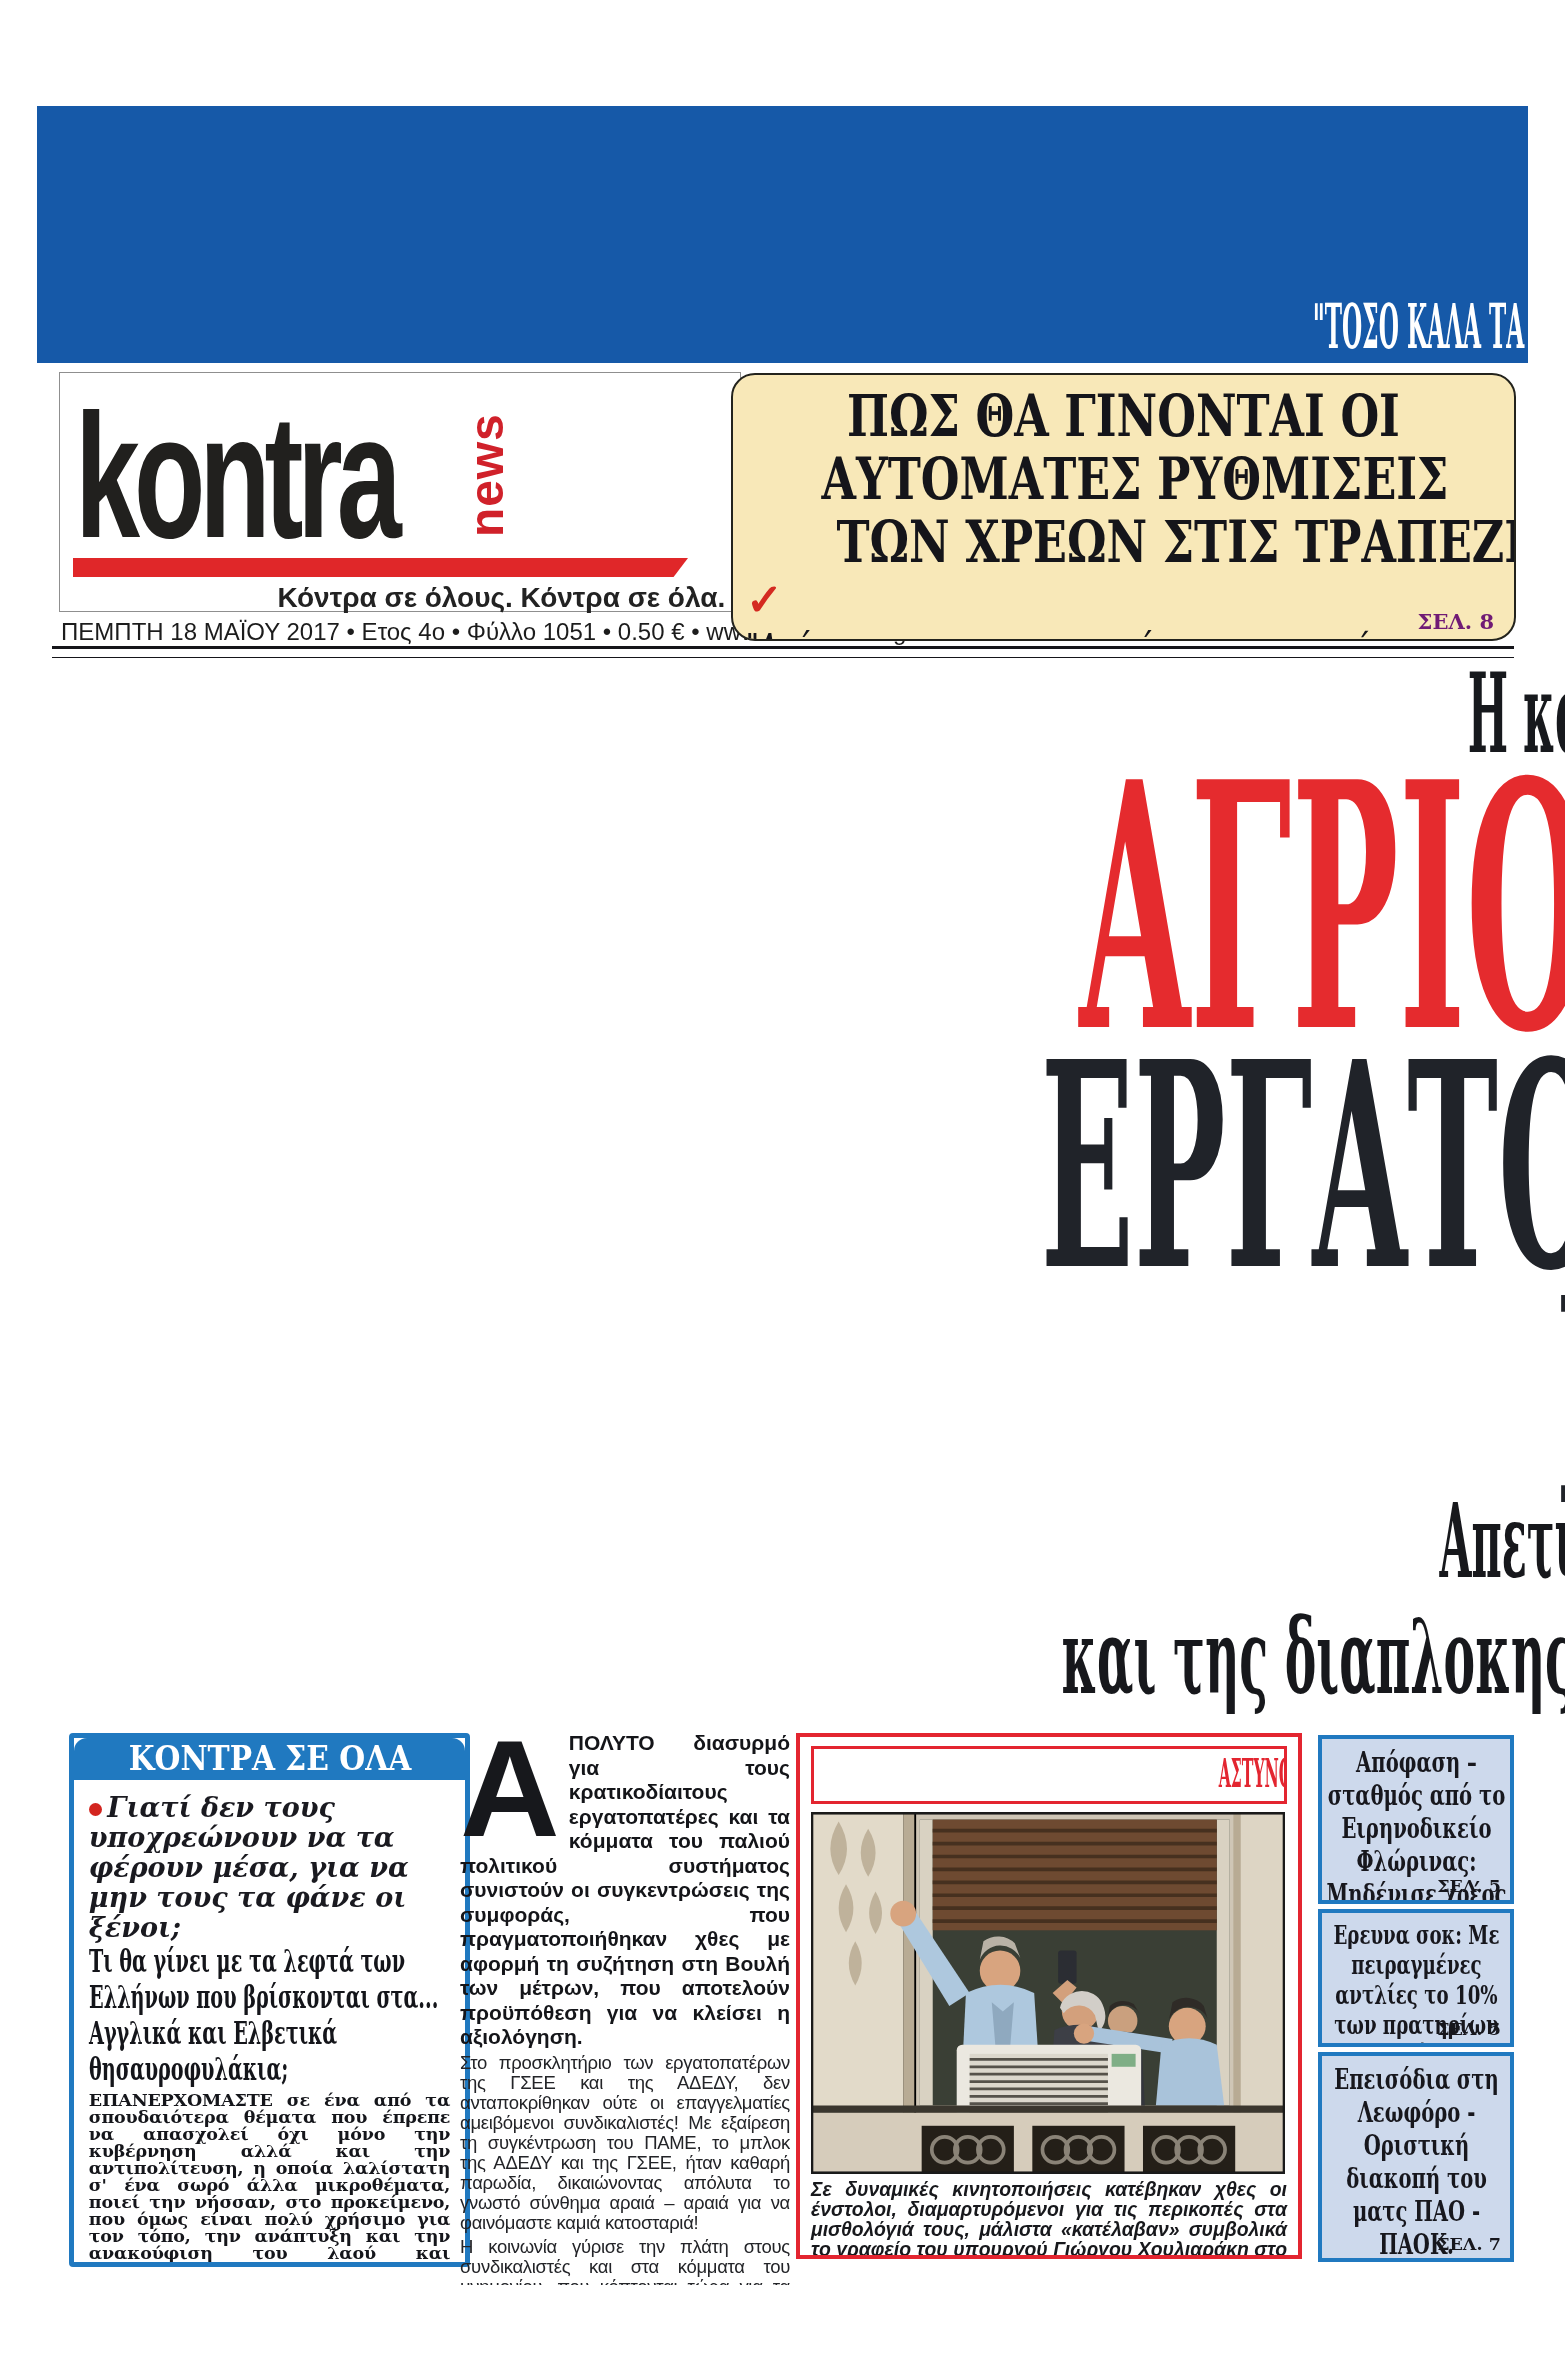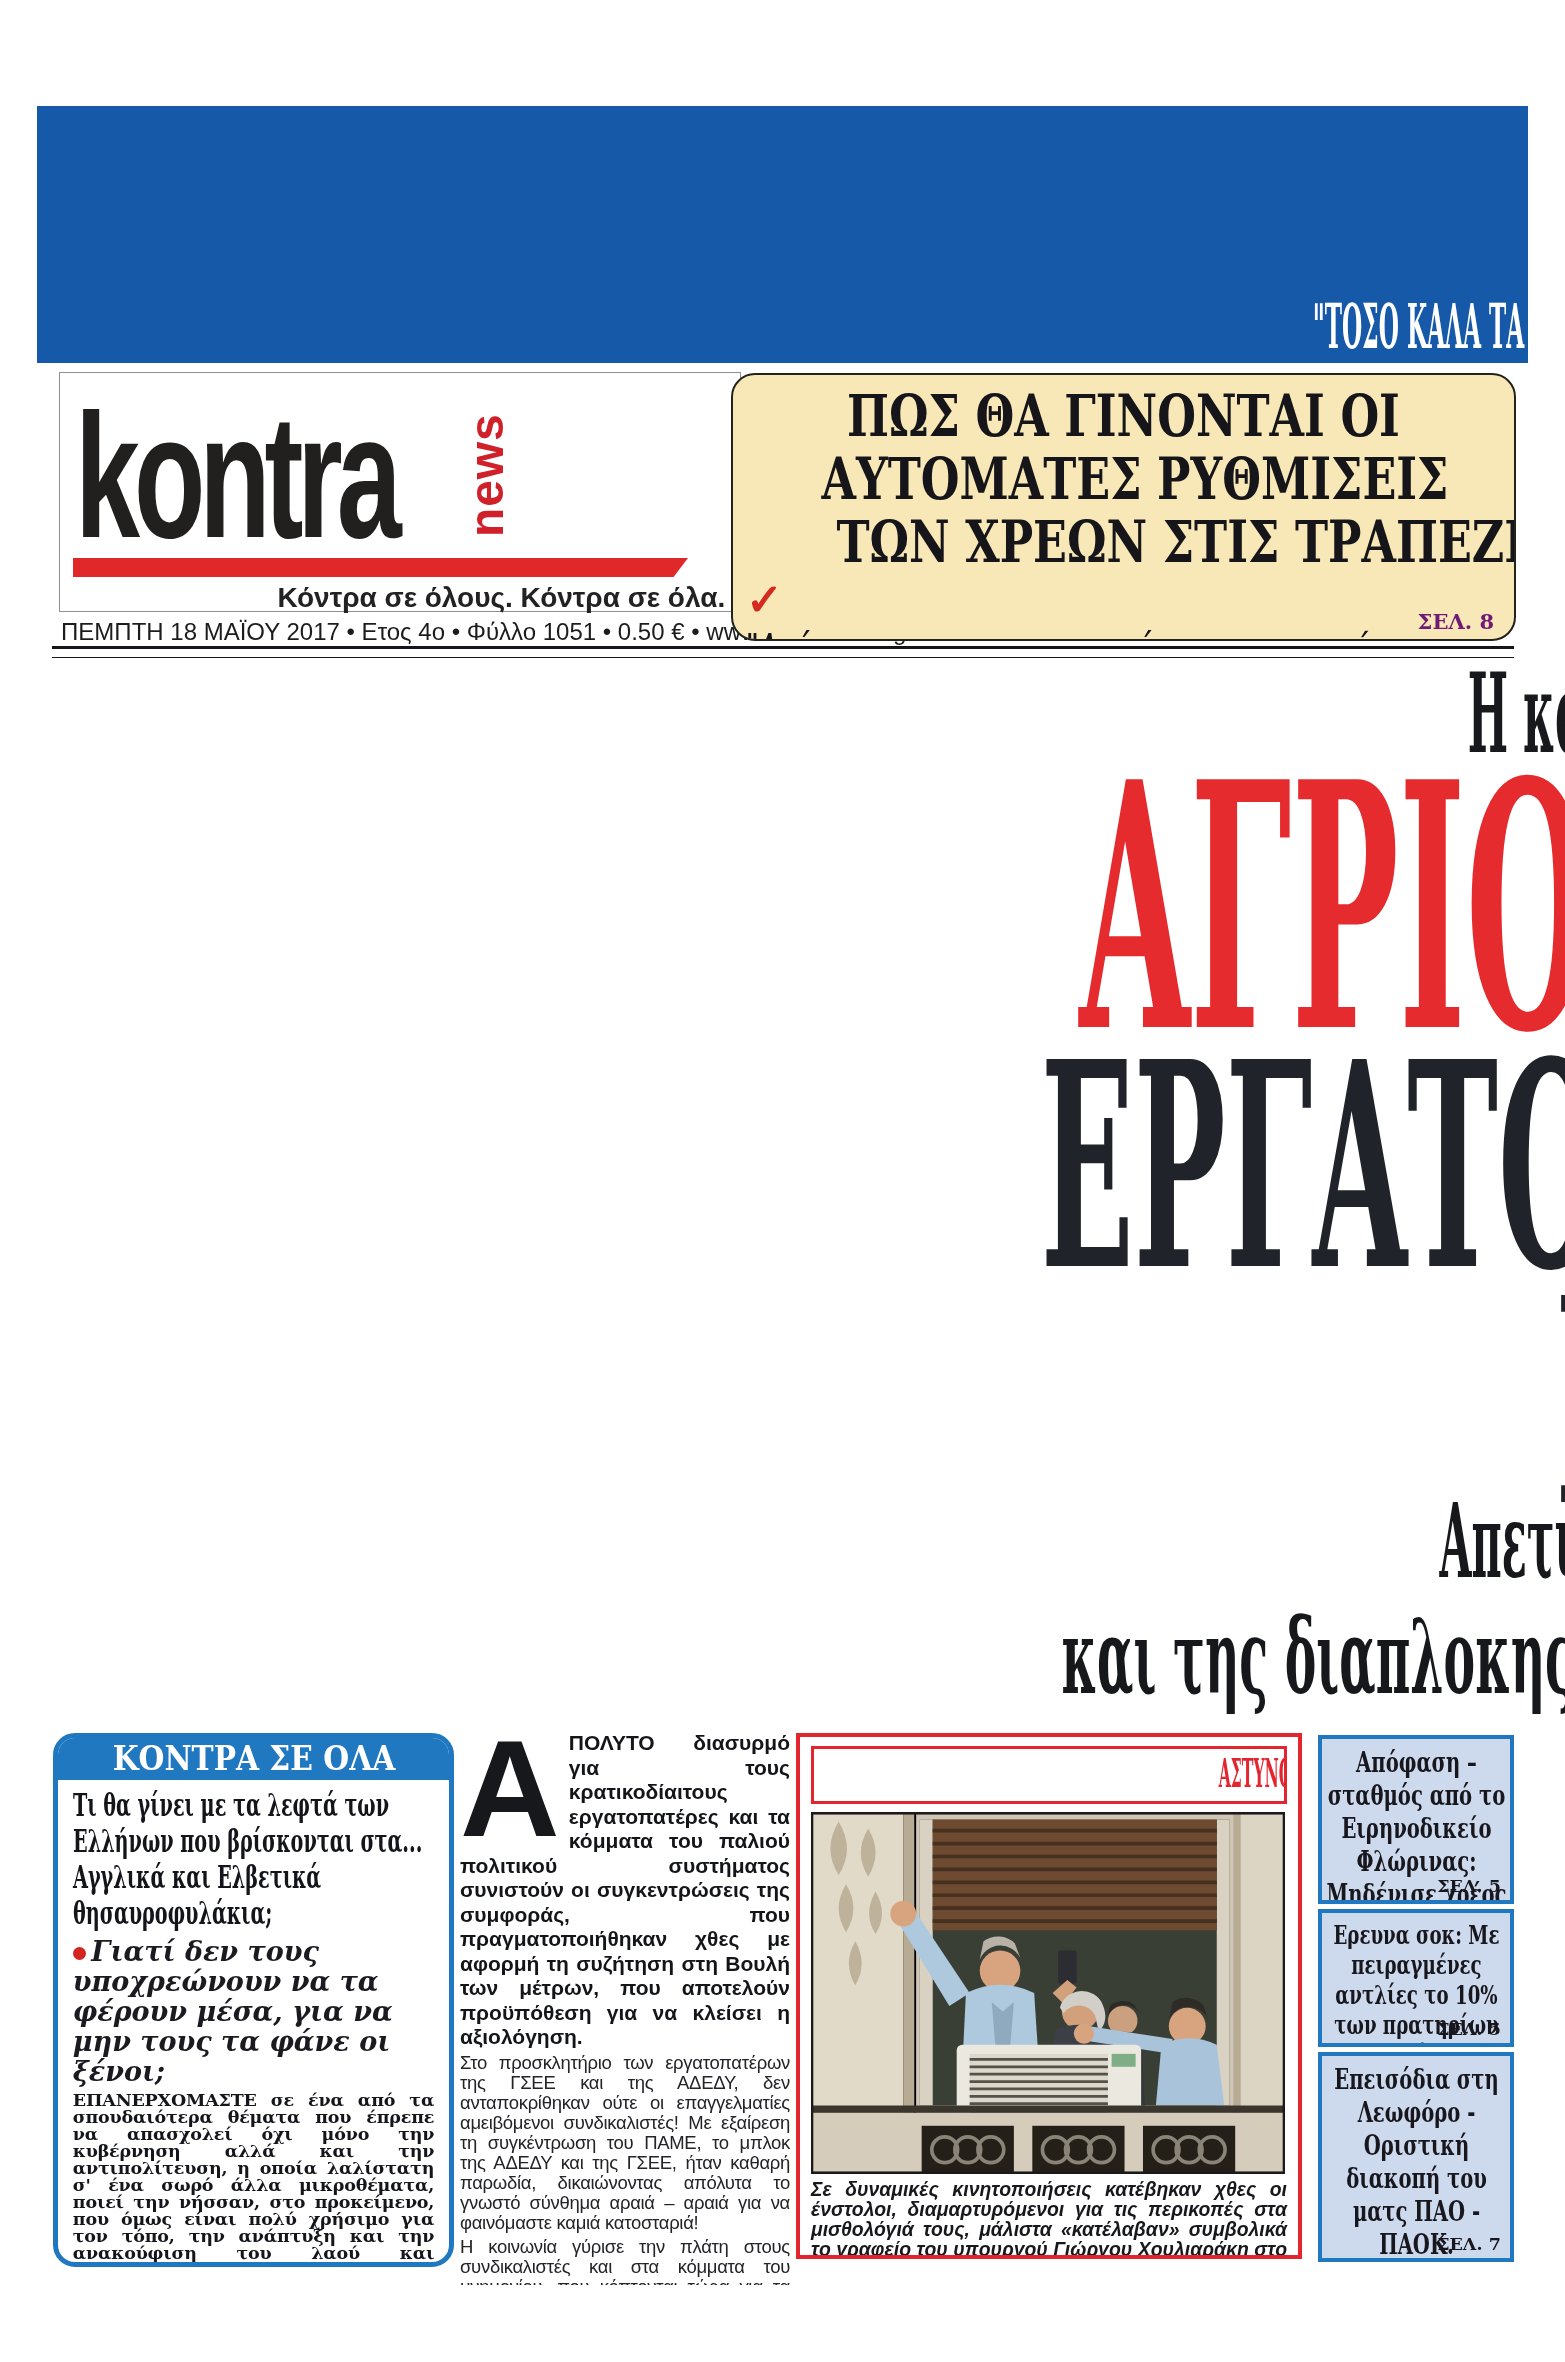--- a/index.html
+++ b/index.html
@@ -40,21 +40,21 @@
 
   
   #kicker{left:0;right:0;top:657px;height:113px;line-height:113px;font-weight:bold;font-size:111px;color:#17191d;}
   #red-h{left:0;right:0;top:764px;height:288px;line-height:288px;font-weight:bold;font-size:340px;color:#e52b2e;}
   #black-h2{left:0;right:0;top:1045px;height:242px;line-height:242px;font-weight:bold;font-size:284px;color:#202329;}
   #black-h3{left:0;right:0;top:1281px;height:242px;line-height:242px;font-weight:bold;font-size:284px;color:#202329;}
   #deck1{left:0;right:0;top:1484px;height:114px;line-height:114px;font-weight:bold;font-size:103px;color:#17181c;}
   #deck2{left:0;right:0;top:1600px;height:114px;line-height:114px;font-weight:bold;font-size:103px;color:#17181c;}
 
   
-  #kbox{left:53px;top:1733px;width:391px;height:524px;border:5.5px solid #2079c0;border-radius:22px;
+  #kbox{left:69px;top:1733px;width:391px;height:524px;border:5.5px solid #2079c0;border-radius:4px;
         background:#fff;overflow:hidden;}
   #kbox-header{height:42px;line-height:42px;background:#2079c0;text-align:center;color:#fff;
                font-weight:bold;font-size:33px;border-radius:13px 13px 0 0;}
   #kbox-body{padding:7.4px 14.8px 0 14.8px;}
   #kbox-title{font-weight:bold;font-size:31px;line-height:36px;color:#14151a;}
   #kbox-bullet{margin-top:5.5px;font-weight:bold;font-style:italic;font-size:27px;line-height:30px;color:#1a1a20;}
   .dot{display:inline-block;width:13px;height:13px;border-radius:50%;background:#d3251f;margin-right:5.5px;vertical-align:middle;}
   .kbody{margin-top:5.5px;font-weight:bold;font-size:17.5px;line-height:17px;text-align:justify;
          letter-spacing:-0.2px;color:#15161b;}
 
@@ -134,25 +134,25 @@
   </div>
   <div id="deck2" class="abs ctr serif">
     <span class="cnd" style="--sx:.46">και της διαπλοκης, για αποδομηση και ανατροπη της κυβερνησης</span>
   </div>
 
   <div id="kbox" class="abs serif">
     <div id="kbox-header">
       <span class="cnd" style="--sx:.9">ΚΟΝΤΡΑ ΣΕ ΟΛΑ</span>
     </div>
     <div id="kbox-body">
+      <div id="kbox-bullet">
+        <span class="dot"></span><span class="cnd" style="--sx:.68;transform-origin:0 0;display:inline;white-space:normal;">Γιατί δεν τους υποχρεώνουν να τα φέρουν μέσα, για να μην τους τα φάνε οι ξένοι;</span>
+      </div>
       <div id="kbox-title">
         <div class="cblock" style="--sx:.62">Τι θα γίνει με τα λεφτά των Ελλήνων που βρίσκονται στα... Αγγλικά και Ελβετικά θησαυροφυλάκια;</div>
-      </div>
-      <div id="kbox-bullet">
-        <span class="dot"></span><span class="cnd" style="--sx:.68;transform-origin:0 0;display:inline;white-space:normal;">Γιατί δεν τους υποχρεώνουν να τα φέρουν μέσα, για να μην τους τα φάνε οι ξένοι;</span>
       </div>
       <div class="kbody">ΕΠΑΝΕΡΧΟΜΑΣΤΕ σε ένα από τα σπουδαιότερα θέματα που έπρεπε να απασχολεί όχι μόνο την κυβέρνηση αλλά και την αντιπολίτευση, η οποία λαλίστατη σ' ένα σωρό άλλα μικροθέματα, ποιεί την νήσσαν, στο προκείμενο, που όμως είναι πολύ χρήσιμο για τον τόπο, την ανάπτυξη και την ανακούφιση του λαού και δυστυχώς δεν βλέπουμε από καμία πλευρά, καμία απολύτως προσπάθεια...</div>
 
     </div>
   </div>
 
   <div id="midcol" class="abs">
     <div id="lead">
       <span id="dropcap">Α</span><span>ΠΟΛΥΤΟ διασυρμό για τους κρατικοδίαιτους εργατοπατέρες και τα κόμματα του παλιού πολιτικού συστήματος συνιστούν οι συγκεντρώσεις της συμφοράς, που πραγματοποιήθηκαν χθες με αφορμή τη συζήτηση στη Βουλή των μέτρων, που αποτελούν προϋπόθεση για να κλείσει η αξιολόγηση.</span>
     </div>

